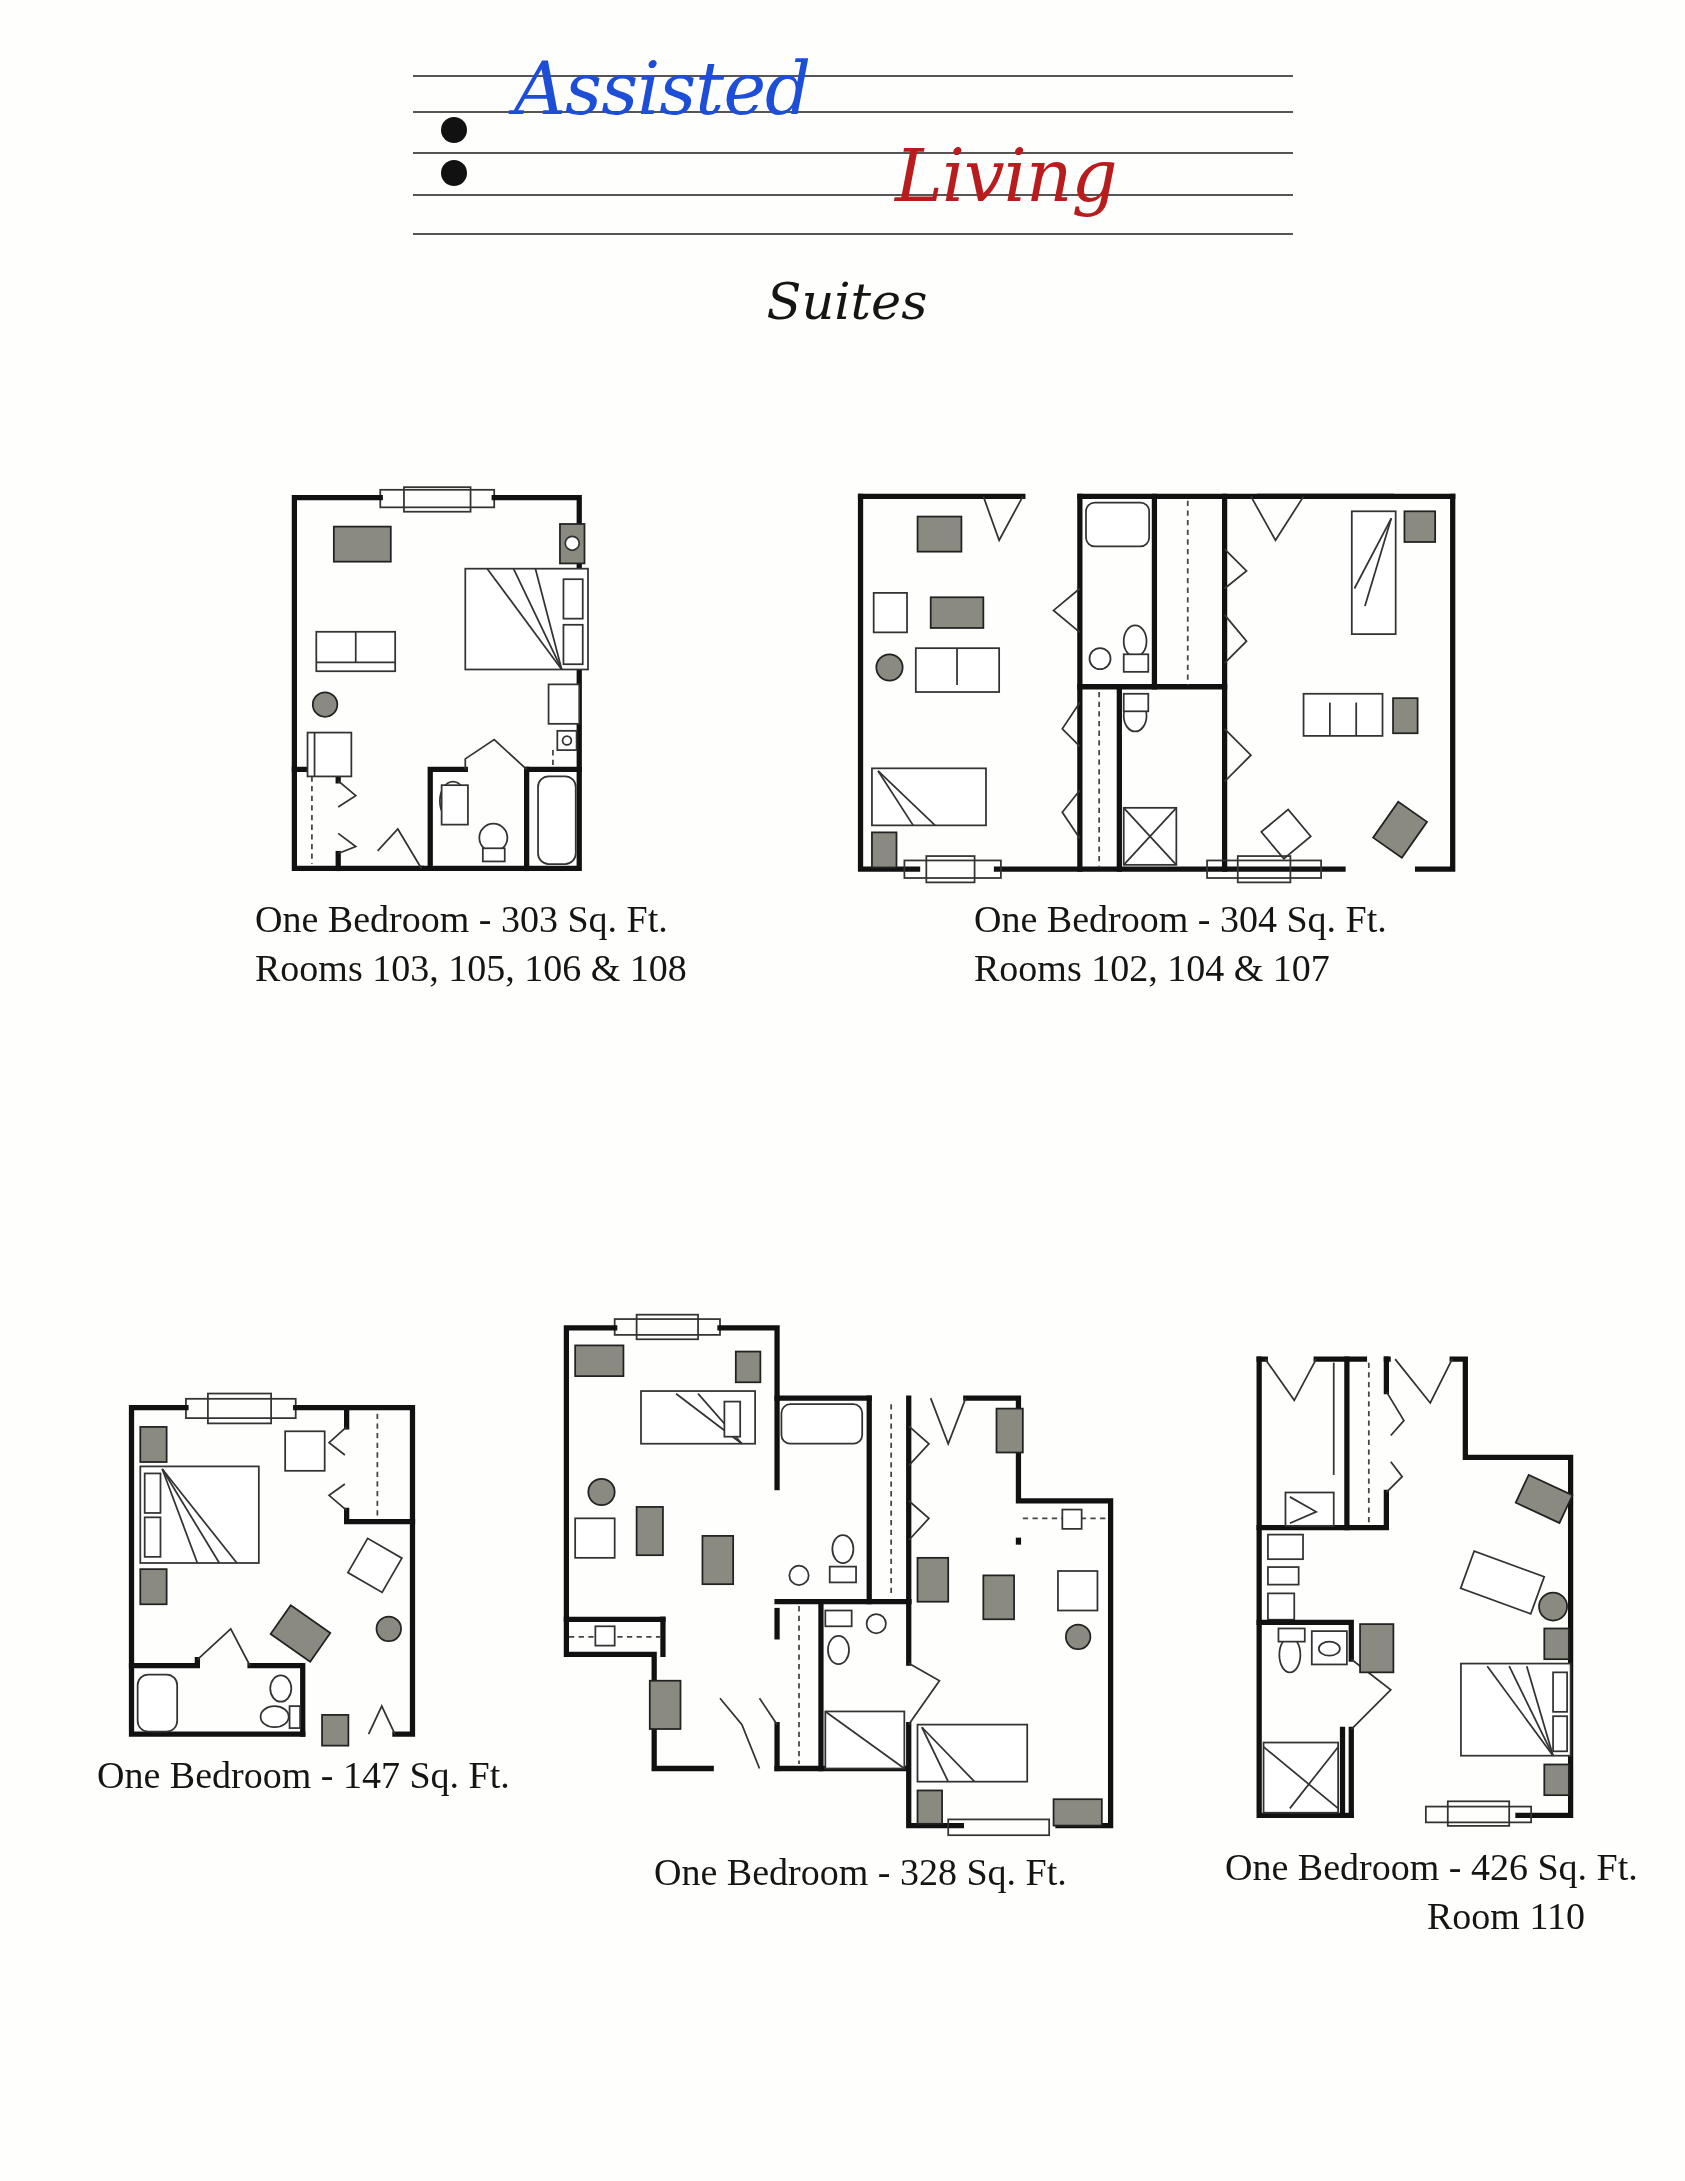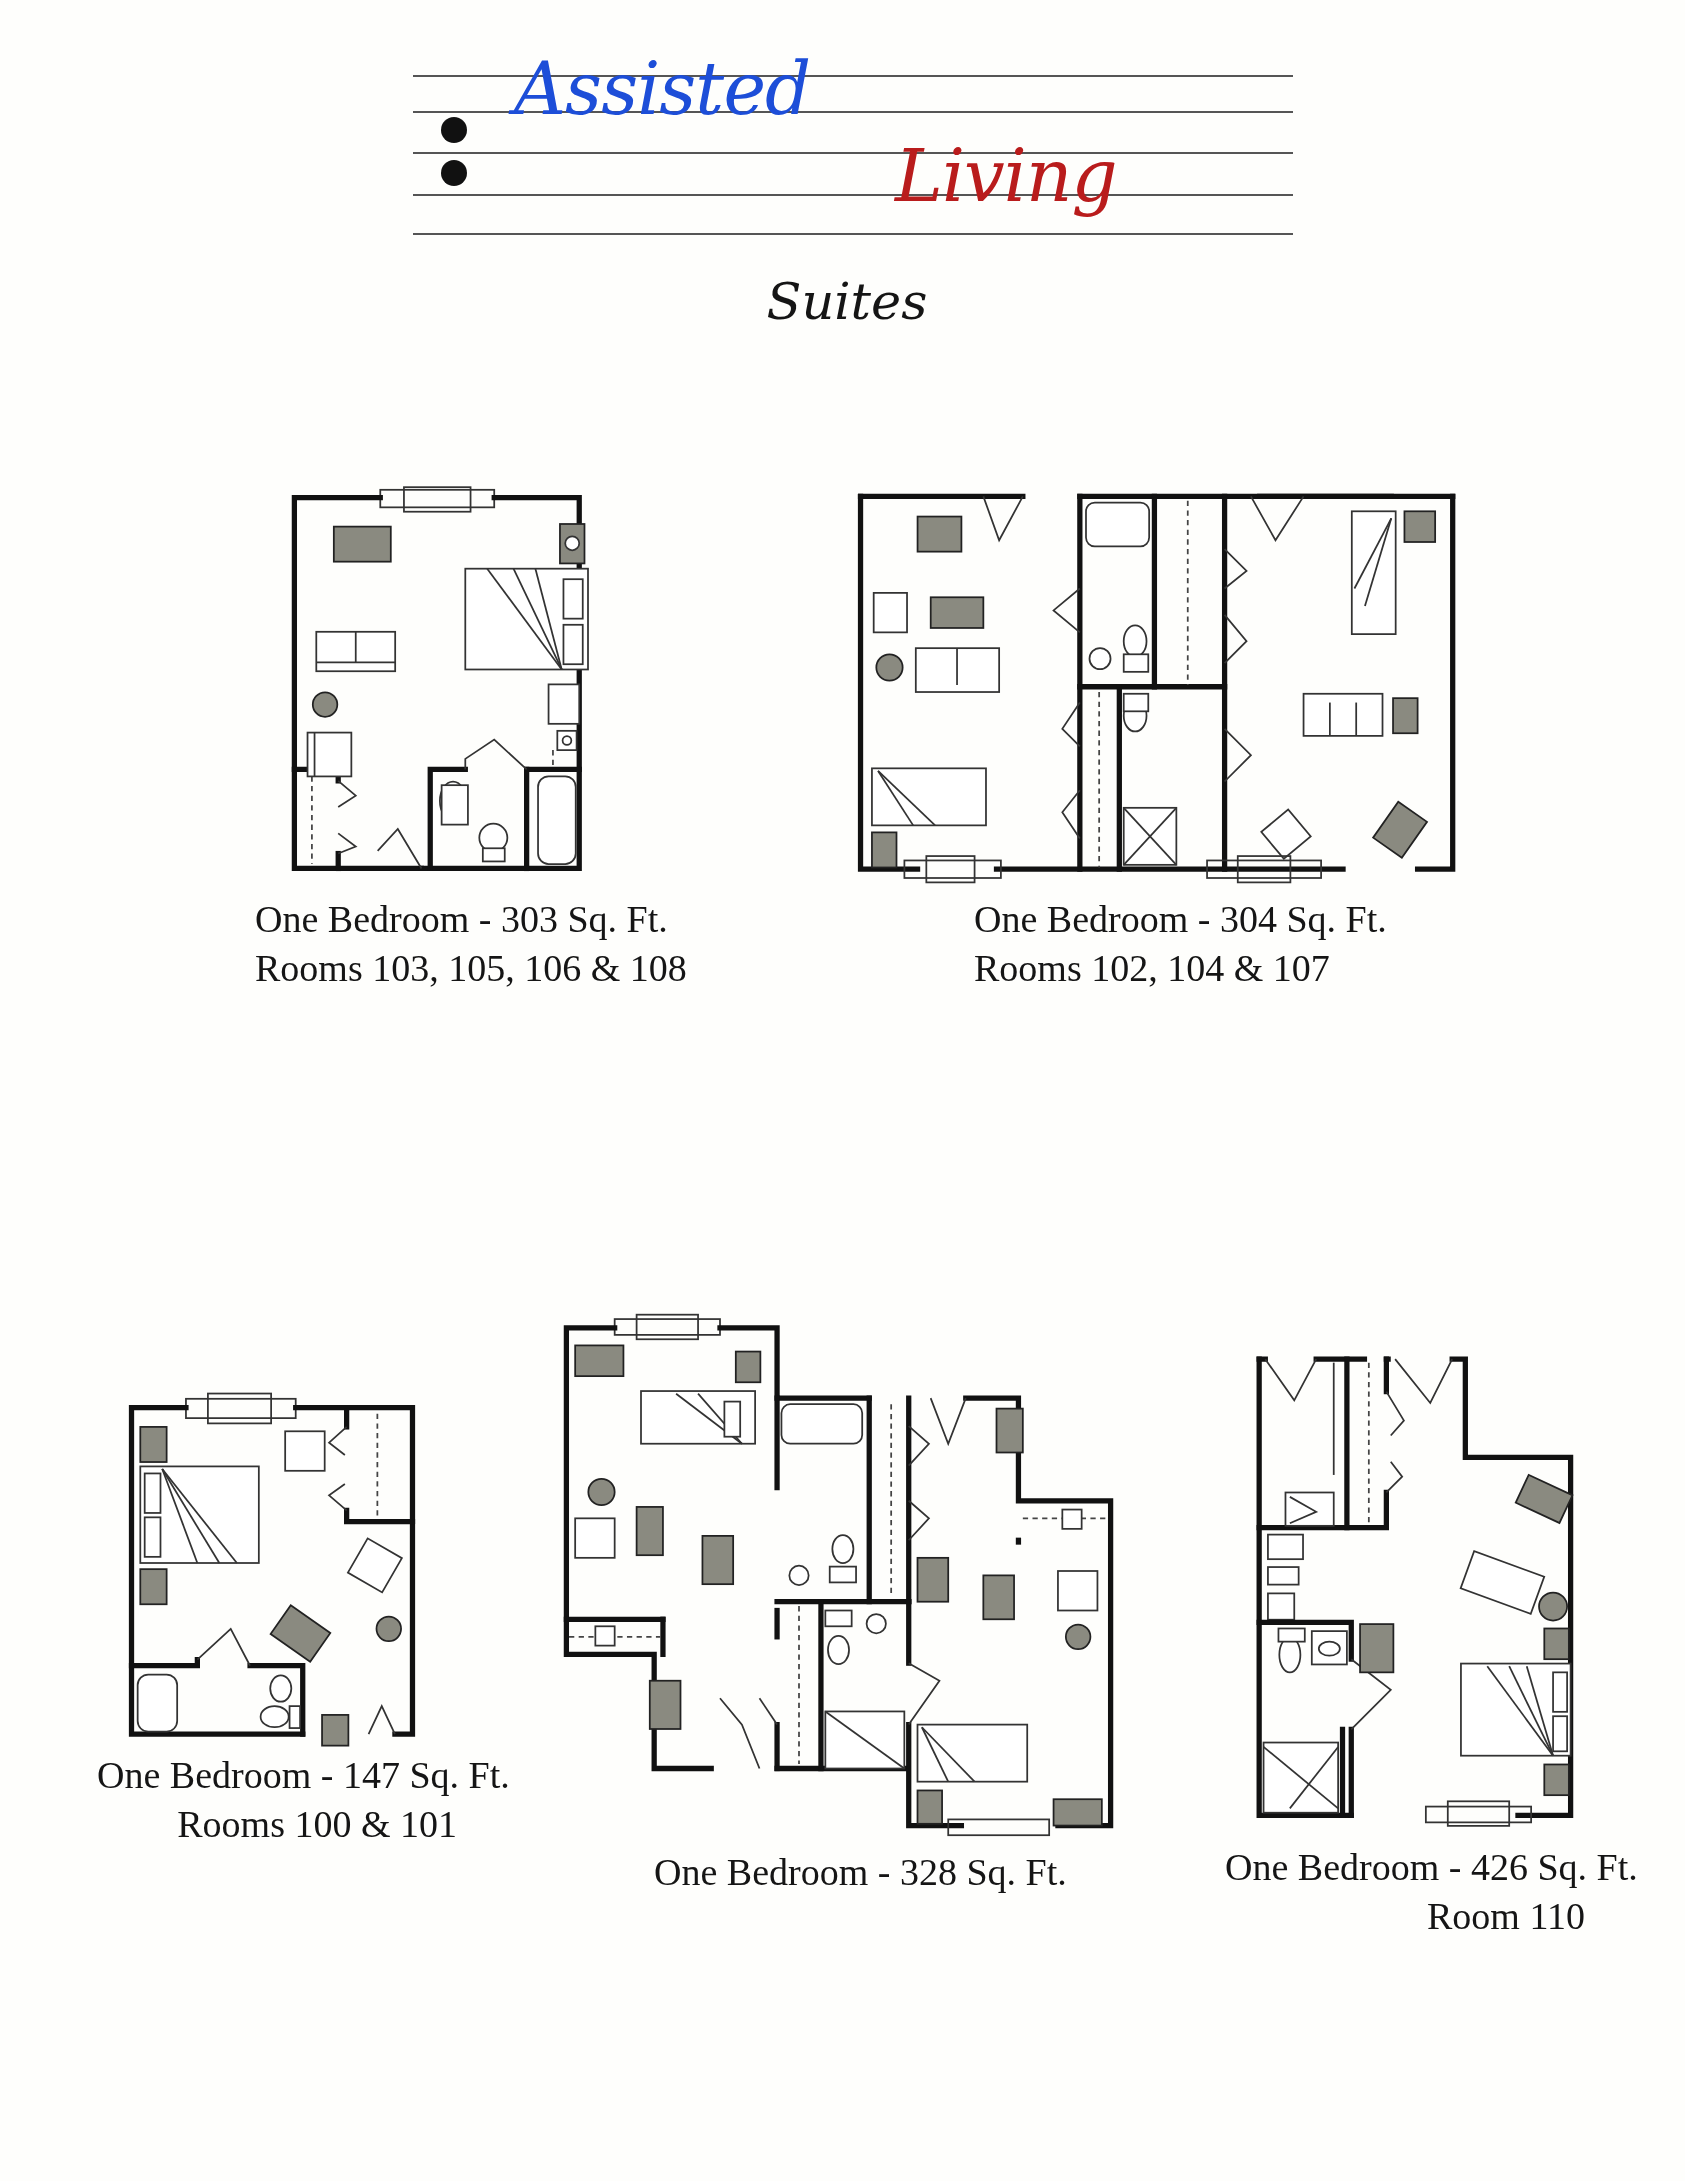--- a/index.html
+++ b/index.html
@@ -207,21 +207,20 @@
   <rect class="hatch" x="15" y="50" width="30" height="40"></rect>
   <rect class="hatch" x="15" y="212" width="30" height="40"></rect>
   <rect class="fur" x="180" y="55" width="45" height="45"></rect>
   <rect class="fur" x="260" y="185" width="45" height="45" transform="rotate(30 282 207)"></rect>
   <rect class="hatch" x="170" y="265" width="55" height="40" transform="rotate(35 197 285)"></rect>
   <circle class="hatch" cx="298" cy="280" r="14"></circle>
   <rect class="hatch" x="222" y="378" width="30" height="35"></rect>
 </svg>
 <div class="caption" style="left:97px; width:360px; top:1751px">
   <div>One Bedroom - 147 Sq. Ft.</div>
-  <div>Rooms 100 &amp; 101</div>
 </div>
 
 <svg class="plan" style="left:562px; top:1312px" width="553" height="518" viewBox="0 0 630 590">
 
   <rect class="thin" x="60" y="8" width="120" height="18"></rect>
   <rect class="thin" x="85" y="3" width="70" height="28"></rect>
   <polyline class="wall" points="60,18 5,18 5,390 105,390 105,520 170,520"></polyline>
   <polyline class="wall" points="180,18 245,18 245,98 350,98"></polyline>
   <line class="wall" x1="245" y1="98" x2="245" y2="200"></line>
   <line class="wall" x1="245" y1="340" x2="245" y2="370"></line>

